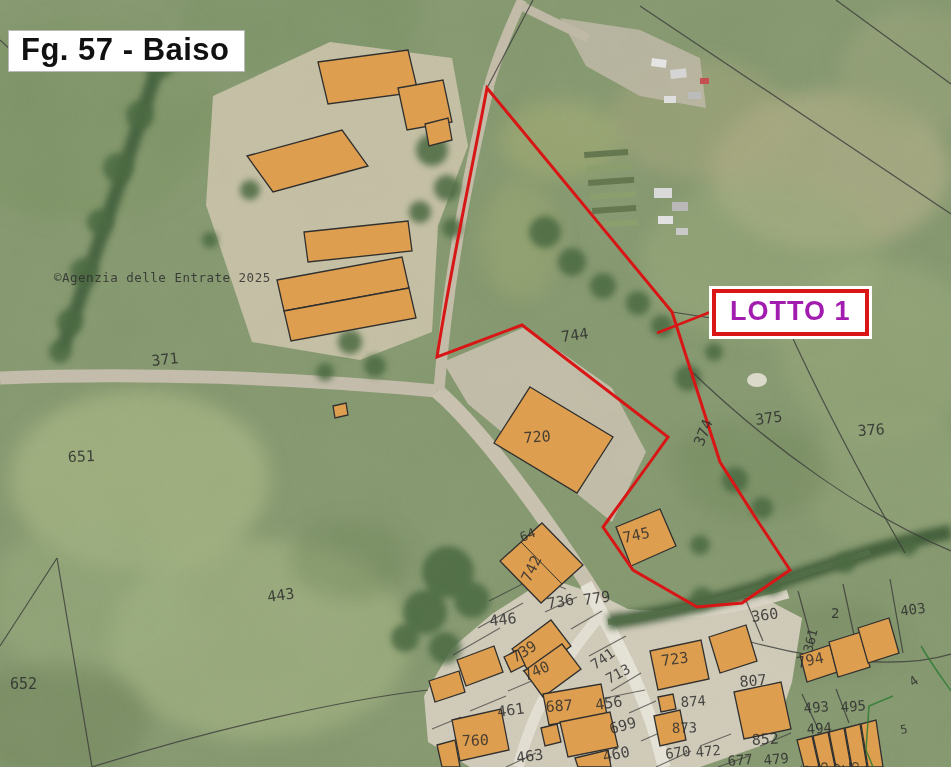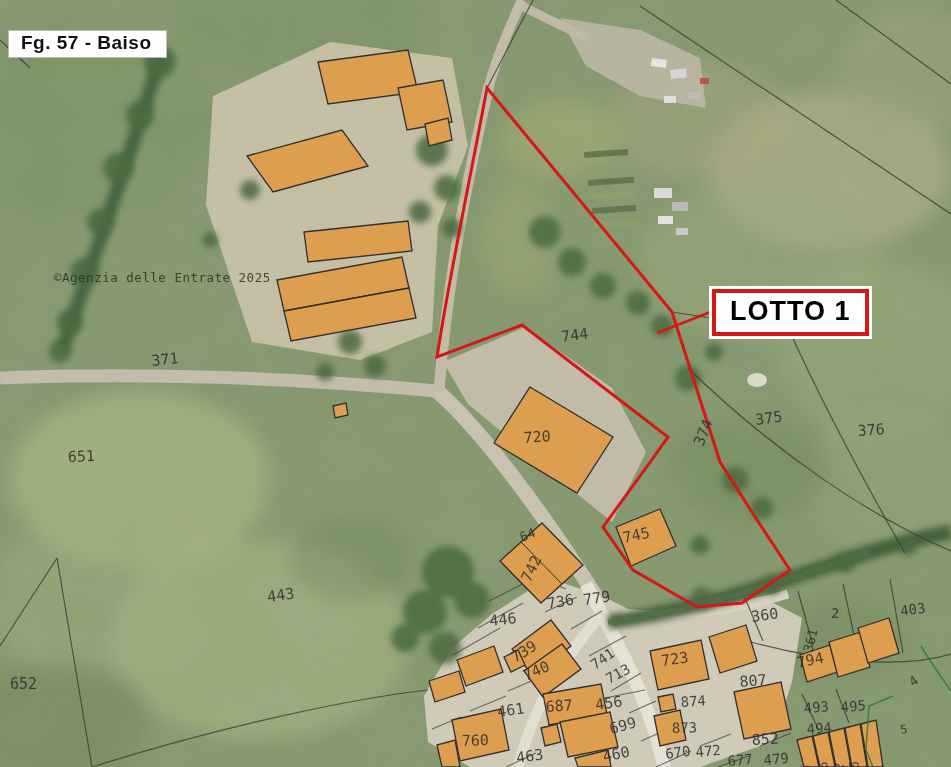--- a/index.html
+++ b/index.html
@@ -2,27 +2,27 @@
 <html><head>
 <meta charset="utf-8">
 <style>
   html,body{margin:0;padding:0;background:#ffffff;}
   .stage{position:relative;width:951px;height:767px;overflow:hidden;
          font-family:"Liberation Sans",sans-serif;background:#869970;}
   .stage svg{position:absolute;left:0;top:0;}
   .sheet-box{position:absolute;left:8px;top:30px;background:#ffffff;
              border:1px solid #b9b9b9;padding:1px 14px 3px 12px;
              font-family:"Liberation Sans",sans-serif;font-weight:bold;
-             font-size:19px;color:#111;letter-spacing:0.5px;white-space:nowrap;}
+             font-size:31px;color:#111;letter-spacing:0.5px;white-space:nowrap;}
   .lotto-box{position:absolute;left:709px;top:286px;background:#ffffff;
              padding:3px;}
   .lotto-inner{border:4px solid #d81616;background:#ffffff;
                padding:3px 14px 5px 14px;
                font-family:"Liberation Sans",sans-serif;font-weight:bold;
-               font-size:27px;color:#000000;letter-spacing:1px;white-space:nowrap;}
+               font-size:27px;color:#a21caf;letter-spacing:1px;white-space:nowrap;}
   text{font-family:"DejaVu Sans Mono","Liberation Mono",monospace;
        fill:#2e2e2e;fill-opacity:0.85;}
   .bld{fill:#e2a050;stroke:#2f2f2f;stroke-width:1.3;}
   .pline{stroke:#3a3a3a;stroke-width:1.2;fill:none;opacity:0.8;}
   .mesh{stroke:#3a3a3a;stroke-width:1.1;fill:none;opacity:0.7;}
   .gline{stroke:#2e7d32;stroke-width:1.5;fill:none;opacity:0.85;}
   .red{stroke:#d81616;fill:none;}
 </style>
 </head>
 <body>

